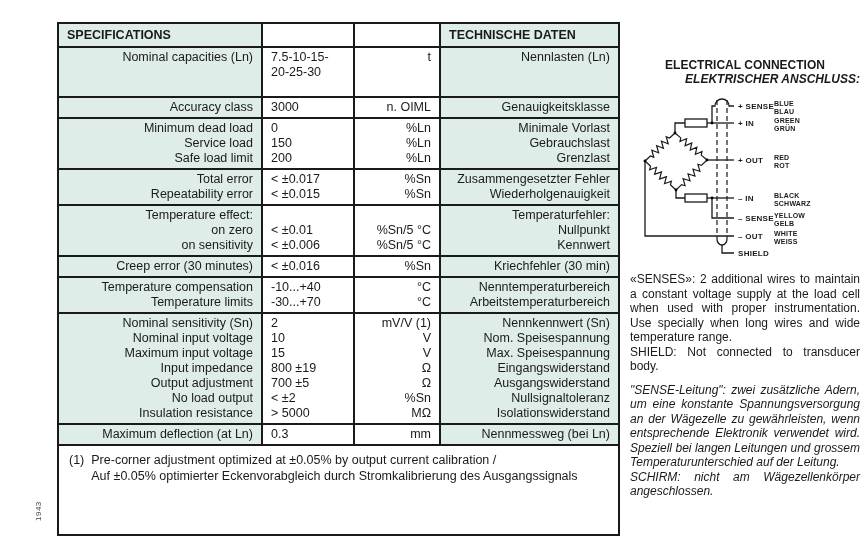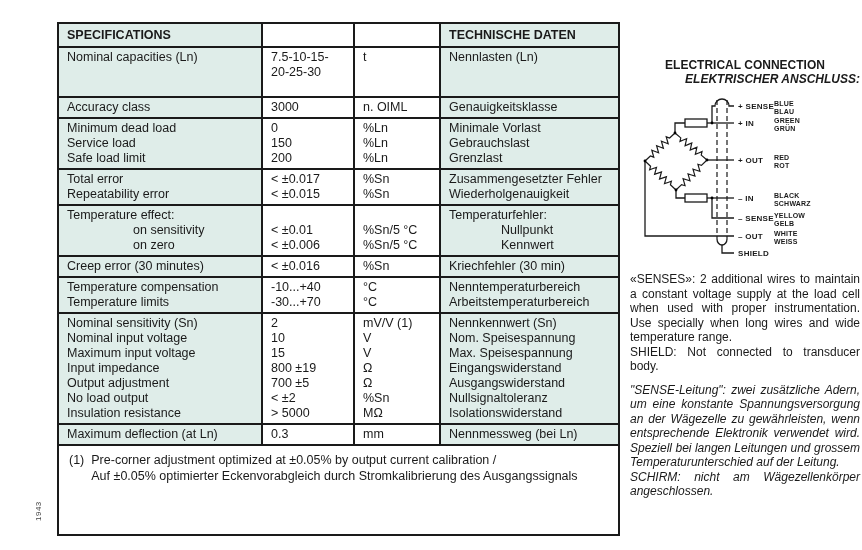--- a/index.html
+++ b/index.html
@@ -4,21 +4,21 @@
 <style>
   html,body{margin:0;padding:0;background:#ffffff;}
   body{width:862px;height:550px;font-family:"Liberation Sans",sans-serif;color:#1a1a1a;}
   .sheet{position:relative;width:862px;height:550px;background:#fff;overflow:hidden;}
 
   
   .gridtbl{position:absolute;left:57px;top:22px;width:563px;box-sizing:border-box;
            display:grid;grid-template-columns:202px 92px 86px 1fr;
            border:2px solid #1a1a1a;background:#fff;}
   .hcell{font-weight:bold;font-size:12.5px;line-height:16px;padding:3px 8px;box-sizing:border-box;}
-  .cell{border-top:2px solid #1a1a1a;font-size:12.5px;line-height:15px;padding:2px 8px;box-sizing:border-box;}
+  .cell{border-top:2px solid #1a1a1a;font-size:12.5px;line-height:15px;padding:2px 8px;box-sizing:border-box;text-align:right;}
   .colb{border-left:2px solid #1a1a1a;}
   .shade{background:#dfede9;}
   .cv{text-align:left;}
   .cu{}
   .ln{min-height:15px;white-space:nowrap;}
   .cl .ind{padding-left:66px;}
   .cd .ind{padding-left:52px;}
   .sec0{min-height:50px;}
   .fnrow{grid-column:1/-1;border-top:2px solid #1a1a1a;min-height:90px;
          font-size:12.5px;line-height:16px;padding:6px 10px;box-sizing:border-box;
@@ -115,22 +115,22 @@
       <div class="cell cu colb sec3">
         <div class="ln">%Sn</div>
         <div class="ln">%Sn</div>
       </div>
       <div class="cell cd colb shade sec3">
         <div class="ln">Zusammengesetzter Fehler</div>
         <div class="ln">Wiederholgenauigkeit</div>
       </div>
       <div class="cell cl shade sec4">
         <div class="ln">Temperature effect:</div>
+        <div class="ln ind">on zero</div>
         <div class="ln ind">on sensitivity</div>
-        <div class="ln ind">on zero</div>
       </div>
       <div class="cell cv colb sec4">
         <div class="ln">&nbsp;</div>
         <div class="ln">&lt; ±0.01</div>
         <div class="ln">&lt; ±0.006</div>
       </div>
       <div class="cell cu colb sec4">
         <div class="ln">&nbsp;</div>
         <div class="ln">%Sn/5 °C</div>
         <div class="ln">%Sn/5 °C</div>

